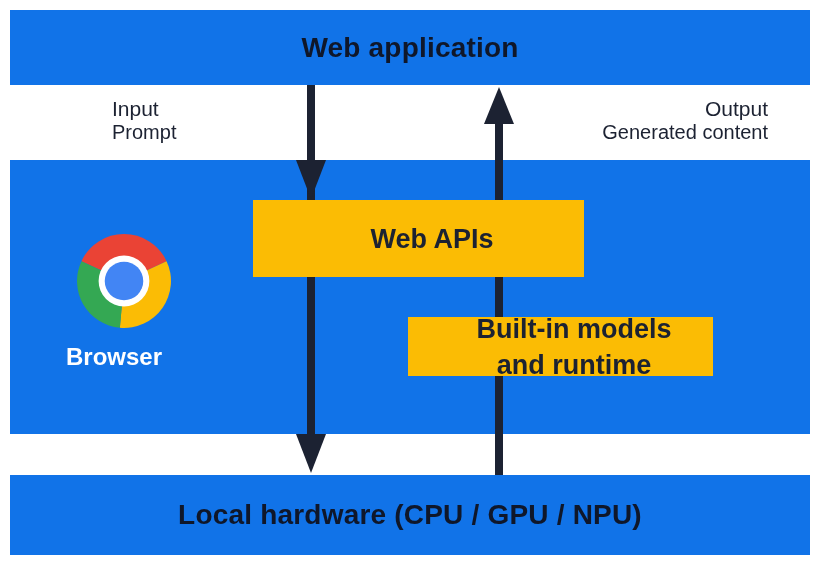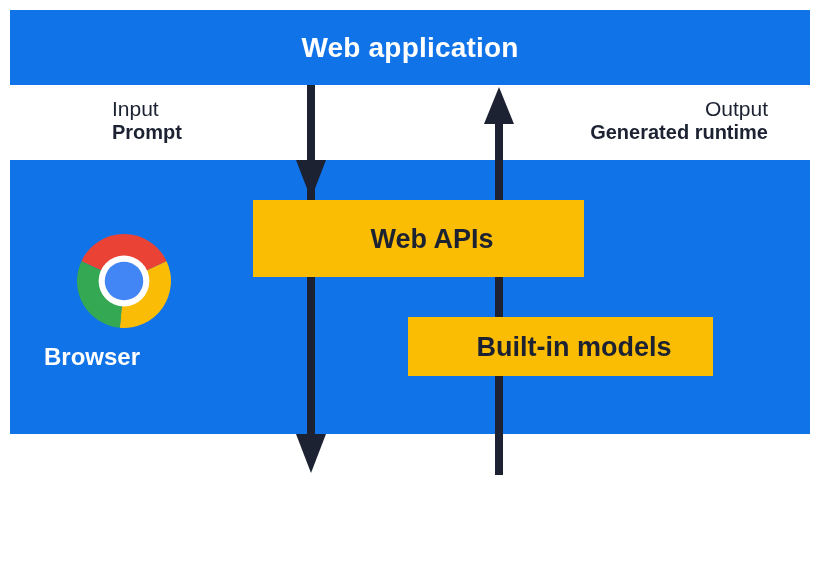--- a/index.html
+++ b/index.html
@@ -12,28 +12,28 @@
   }
   .layer{
     position:absolute;left:10px;width:800px;
     background:var(--blue,#1173E8);
     display:flex;align-items:center;justify-content:center;
   }
   .layer-top{top:10px;height:75px;}
   .layer-mid{top:160px;height:274px;}
   .layer-bottom{top:475px;height:80px;}
   .layer-title{
-    color:#ffffff;font-size:28px;font-weight:bold;letter-spacing:0.2px;
+    color:#0f172a;font-size:28px;font-weight:bold;letter-spacing:0.2px;
   }
   
   .io-group{position:absolute;top:97px;}
   .io-group.left{left:112px;text-align:left;}
   .io-group.right{right:52px;text-align:right;margin-left:40px;}
   .io-title{font-size:21px;color:var(--dark,#1C2232);line-height:23px;font-weight:400;}
-  .io-value{font-size:20px;color:var(--dark,#1C2232);line-height:25px;font-weight:bold;}
+  .io-value{font-size:20px;color:var(--dark,#1C2232);line-height:25px;font-weight:normal;}
   
   .arrow-line{
     position:absolute;width:8px;background:var(--dark,#1C2232);z-index:2;
   }
   .arrow-head{
     position:absolute;width:30px;height:39px;background:var(--dark,#1C2232);z-index:2;
   }
   .head-down{clip-path:polygon(50% 100%,0 0,100% 0);}
   .head-up{clip-path:polygon(50% 0,0 100%,100% 100%);}
   #line-down{left:307px;top:85px;height:352px;}
@@ -47,40 +47,40 @@
     display:flex;flex-direction:column;align-items:center;justify-content:center;
     color:var(--dark,#1C2232);font-weight:bold;font-size:27px;line-height:36px;
     text-align:center;
     padding-left:27px;
   }
   #web-apis-box{left:253px;top:200px;width:304px;height:77px;}
   #builtin-box{left:408px;top:317px;width:278px;height:59px;}
   
   .chrome-logo{position:absolute;left:77px;top:234px;width:94px;height:94px;z-index:1;}
   .browser-label{
-    position:absolute;left:44px;top:343px;width:168px;
+    position:absolute;left:30px;top:343px;width:168px;text-align:center;
     color:#fff;font-size:24px;font-weight:bold;z-index:1;
   }
 </style>
 </head>
 <body>
 
 <div class="canvas">
 
   <div class="layer layer-top">
     <span class="layer-title">Web application</span>
   </div>
 
   <div class="io-group left">
     <div class="io-title">Input</div>
     <div class="io-value">Prompt</div>
   </div>
   <div class="io-group right">
     <div class="io-title">Output</div>
-    <div class="io-value">Generated runtime</div>
+    <div class="io-value">Generated content</div>
   </div>
 
   <div class="arrow-line" id="line-down"></div>
   <div class="arrow-head head-down" id="head-down-1"></div>
   <div class="arrow-head head-down" id="head-down-2"></div>
   <div class="arrow-line" id="line-up"></div>
   <div class="arrow-head head-up" id="head-up-1"></div>
 
   <div class="layer layer-mid"></div>
 
@@ -93,16 +93,20 @@
       <circle cx="50" cy="50" r="20.5" fill="#4285F4"></circle>
     </svg>
   </div>
   <div class="browser-label">Browser</div>
 
   <div class="ybox" id="web-apis-box">
     <span>Web APIs</span>
   </div>
   <div class="ybox" id="builtin-box">
     <span>Built-in models</span>
+    <span>and runtime</span>
   </div>
 
+  <div class="layer layer-bottom">
+    <span class="layer-title">Local hardware (CPU / GPU / NPU)</span>
+  </div>
 
 </div>
 
 </body></html>

